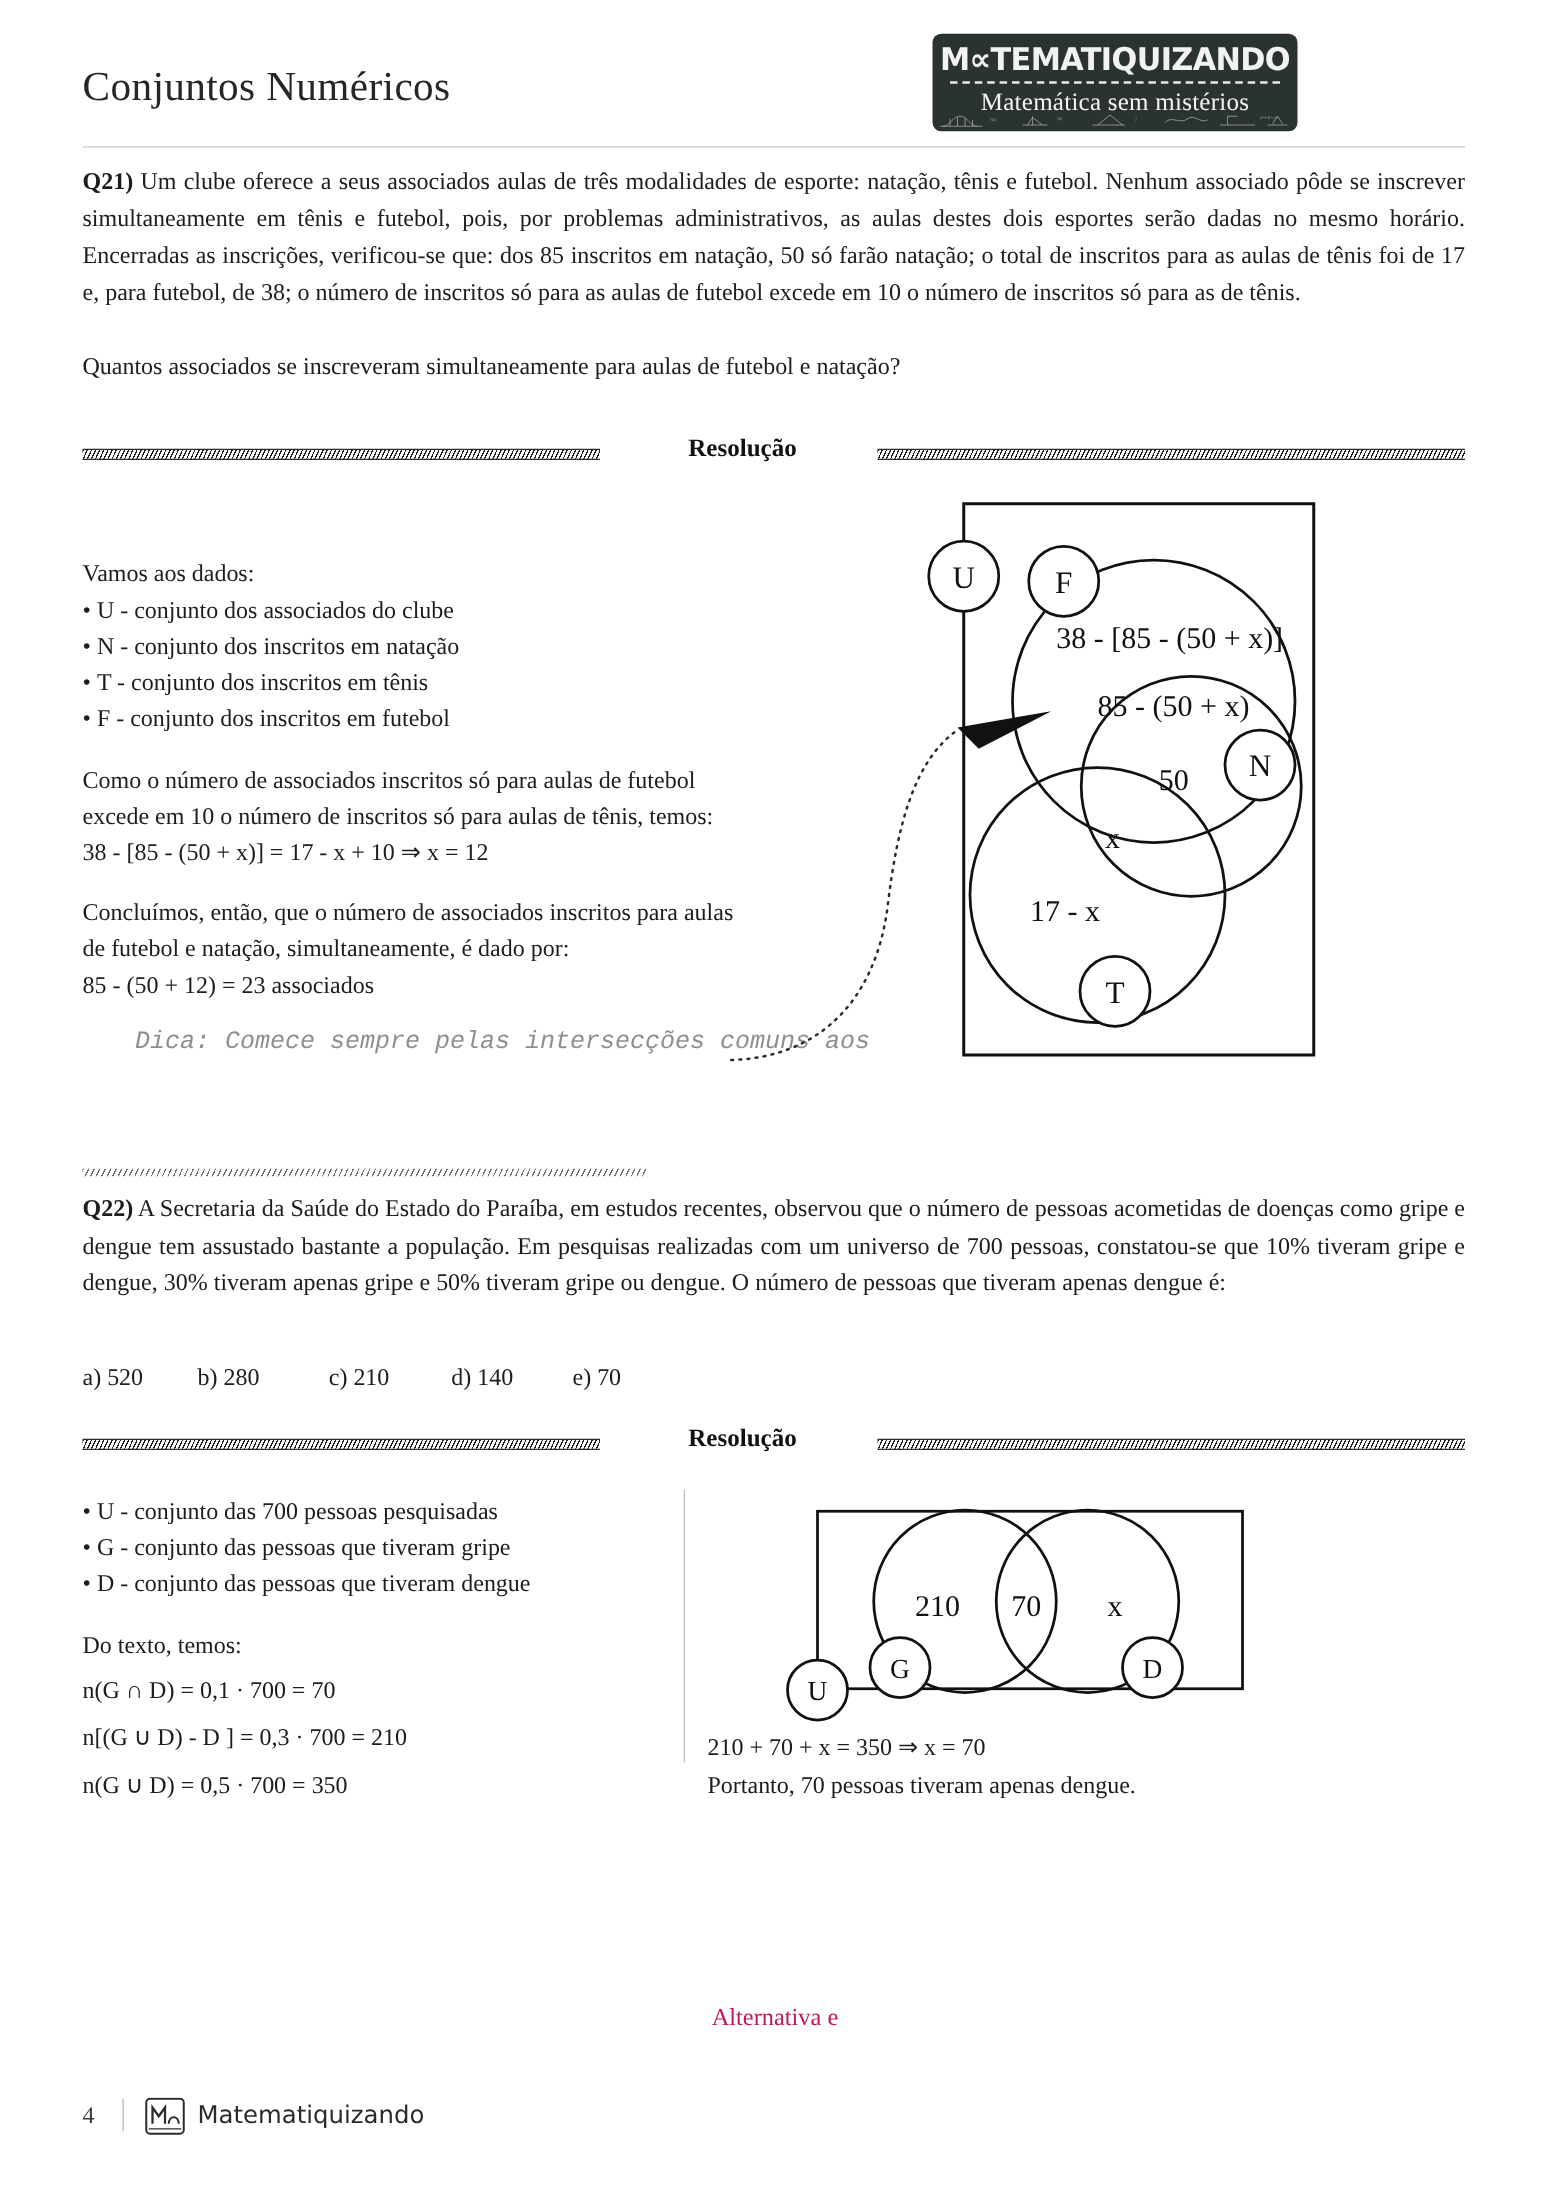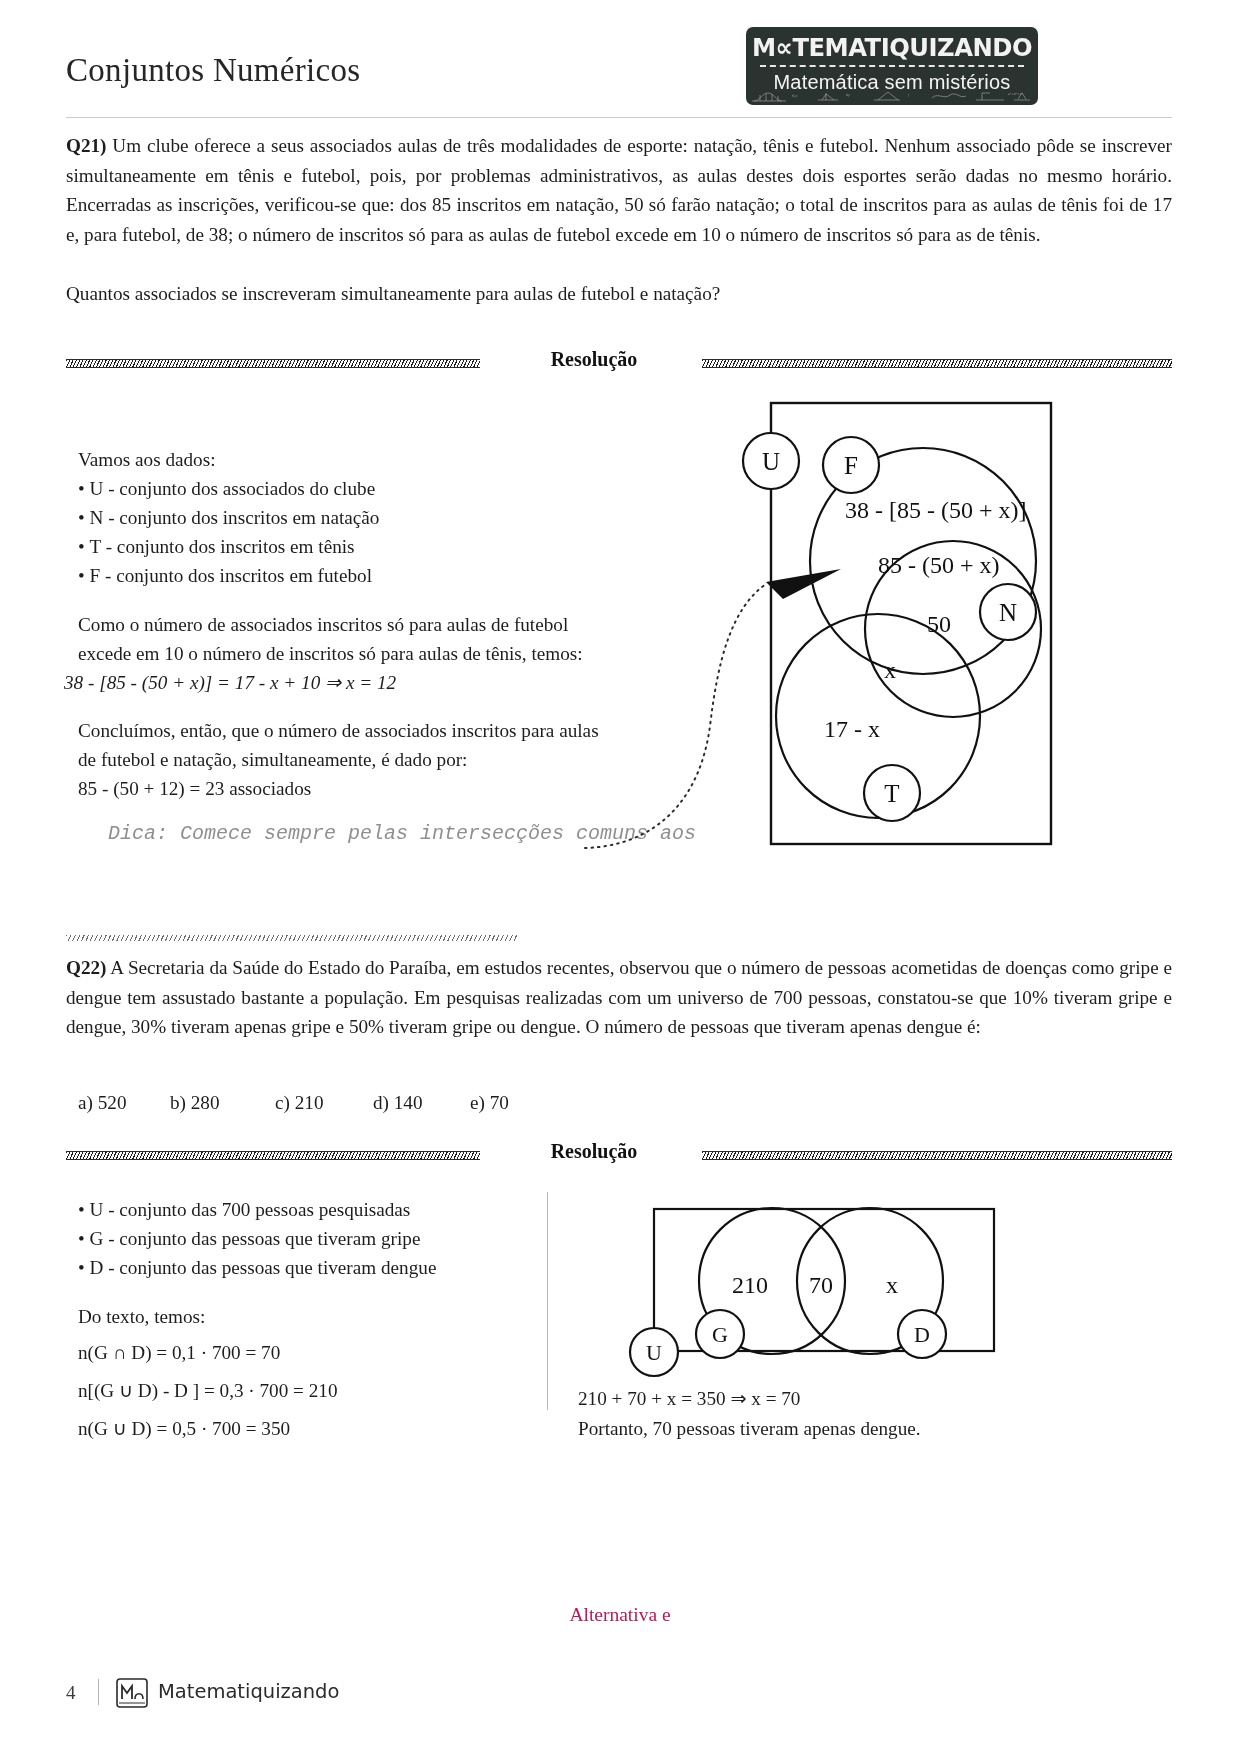--- a/index.html
+++ b/index.html
@@ -39,21 +39,21 @@
     transform:scaleX(0.97);
   }
   .logo-dash {
     position:absolute; left:14px; top:38px; width:264px; height:0;
     border-top:2px dashed #e9e9e9;
   }
   .logo-sub {
     position:absolute; left:0; top:41px; width:292px; height:28px;
     text-align:center;
     color:#f4f4f4;
-    font-family:Liberation Sans, sans-serif;
+    font-family:Liberation Serif, serif;
     font-size:20px; line-height:28px;
     letter-spacing:.2px;
     white-space:nowrap;
   }
   .logo-doodles {
     position:absolute; left:0; bottom:2px; width:292px; height:13px;
     opacity:.62;
   }
   .header-rule {
     position:absolute; left:66px; top:117px; width:1106px; height:1px;
@@ -69,21 +69,20 @@
     color:#1d1d1d;
   }
   .qtext b { font-weight:bold; }
   .plain { text-align:left; }
 
   .body-txt {
     position:absolute;
     font-size:19.2px;
     line-height:29.5px;
     color:#1d1d1d;
-    margin-left:12px;
   }
   .tip {
     position:absolute;
     font-size:20px;
     line-height:29px;
     font-style:italic;
     color:#8f8f8f;
     font-family:Liberation Mono, monospace;
   }
 
@@ -176,21 +175,21 @@
 
   <div class="body-txt" style="left:66px; top:445px; width:680px;">Vamos aos dados:</div>
 
   <div class="body-txt" style="left:66px; top:474px; width:680px;">•&nbsp;<span>U - conjunto dos associados do clube</span></div>
   <div class="body-txt" style="left:66px; top:503px; width:680px;">•&nbsp;<span>N - conjunto dos inscritos em natação</span></div>
   <div class="body-txt" style="left:66px; top:532px; width:680px;">•&nbsp;<span>T - conjunto dos inscritos em tênis</span></div>
   <div class="body-txt" style="left:66px; top:610px; width:700px;">Como o número de associados inscritos só para aulas de futebol</div>
 
   <div class="body-txt" style="left:66px; top:561px; width:680px;">•&nbsp;<span>F - conjunto dos inscritos em futebol</span></div>
   <div class="body-txt" style="left:66px; top:639px; width:700px;">excede em 10 o número de inscritos só para aulas de tênis, temos:</div>
-  <div class="body-txt" style="left:52px; top:668px; width:700px;font-style:italic;">38 - [85 - (50 + x)] = 17 - x + 10 ⇒ x = 12</div>
+  <div class="body-txt" style="left:66px; top:668px; width:700px;">38 - [85 - (50 + x)] = 17 - x + 10 ⇒ x = 12</div>
 
   <div class="body-txt" style="left:66px; top:716px; width:700px;">Concluímos, então, que o número de associados inscritos para aulas</div>
   <div class="body-txt" style="left:66px; top:745px; width:700px;">de futebol e natação, simultaneamente, é dado por:</div>
   <div class="body-txt" style="left:66px; top:774px; width:700px;">85 - (50 + 12) = 23 associados</div>
 
   <div class="tip" style="left:108px; top:819px; width:620px;">Dica: Comece sempre pelas intersecções comuns aos</div>
 
   <div class="diagram" style="left:560px; top:396px;">
     <svg width="500" height="470" viewBox="0 0 500 470">
 

